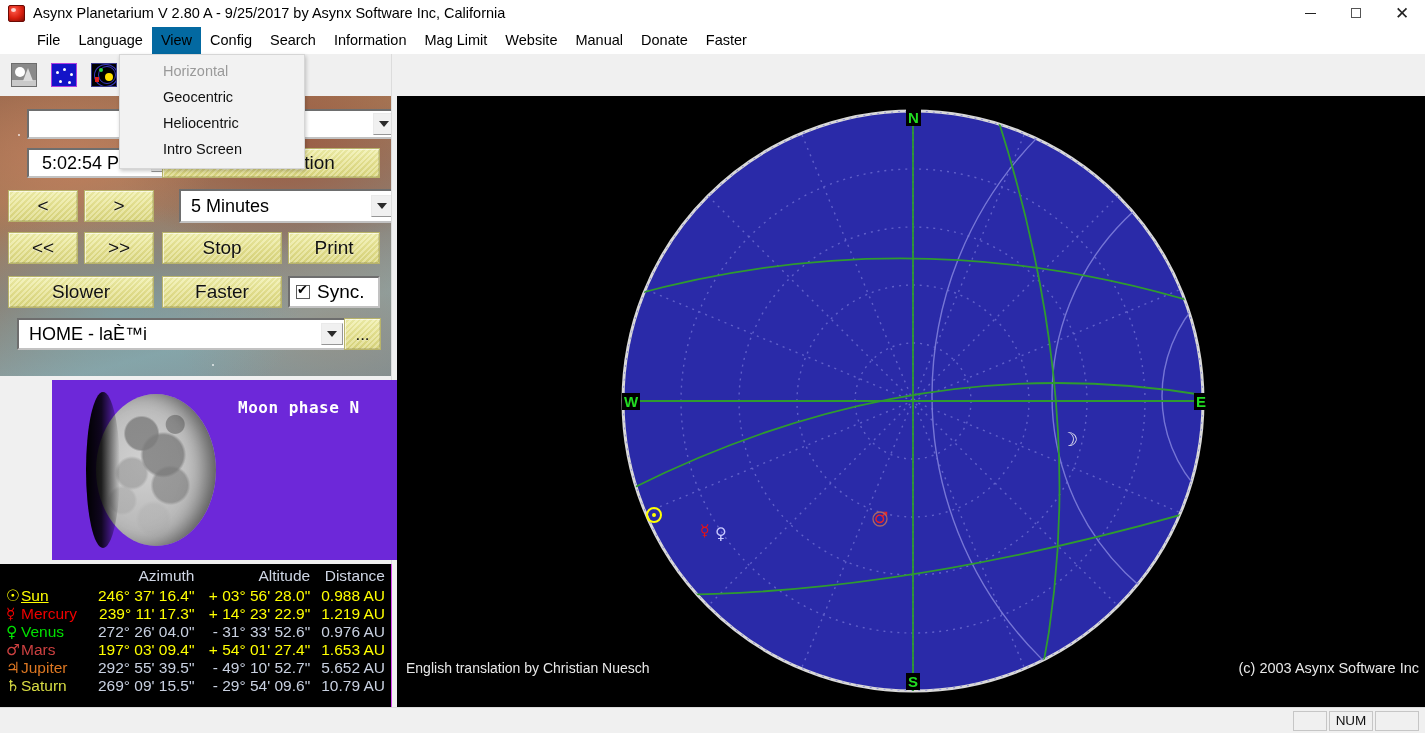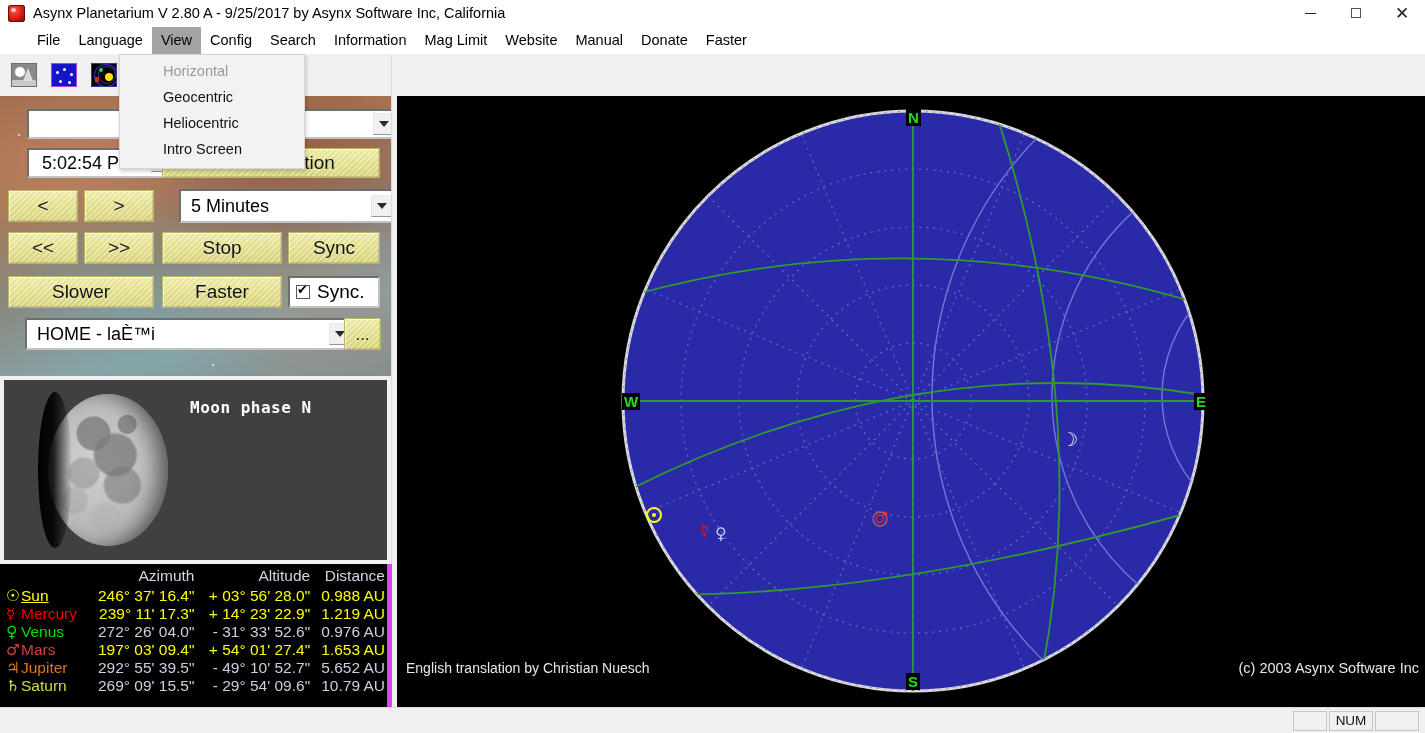--- a/index.html
+++ b/index.html
@@ -58,21 +58,21 @@
     display: flex; align-items: center;
     font-size: 14.5px;
     border-bottom: 1px solid #ffffff;
     z-index: 40;
     padding-left: 28px;
   }
   .menu-item {
     padding: 4px 9px; color: #000; white-space: nowrap; cursor: default;
     height: 27px; display: flex; align-items: center;
   }
-  .menu-item.active { background: #a3a3a3; }
+  .menu-item.active { background: #0369a1; }
 
   
   .dropdown {
     position: absolute;
     left: 119px; top: 54px;
     width: 186px;
     background: #f2f2f2;
     border: 1px solid #d6d6d6;
     box-shadow: 1px 2px 4px rgba(0,0,0,.22);
     padding: 3px 0 6px 0;
@@ -191,21 +191,21 @@
   }
 
   
   .moon-panel {
     position: absolute; left: 0; top: 376px;
     width: 392px; height: 188px;
     background: #f0f0f0; padding: 4px;
     border-right: 1px solid #dcdcdc;
   }
   .moon-inner {
-    width: 100%; height: 100%; background: #404040; position: relative; overflow: hidden;
+    width: 100%; height: 100%; background: #6d28d9; position: relative; overflow: hidden; margin-left: 48px;
   }
   .moon-img {
     position: absolute; left: 44px; top: 14px; width: 120px; height: 152px;
     border-radius: 50%;
     background:
       radial-gradient(circle at 66% 20%, rgba(130,130,130,.85) 0 9px, transparent 10px),
       radial-gradient(circle at 38% 26%, rgba(124,124,124,.8) 0 16px, transparent 18px),
       radial-gradient(circle at 56% 40%, rgba(120,120,120,.75) 0 20px, transparent 23px),
       radial-gradient(circle at 30% 52%, rgba(150,150,150,.6) 0 14px, transparent 17px),
       radial-gradient(circle at 62% 60%, rgba(128,128,128,.65) 0 17px, transparent 20px),
@@ -224,21 +224,21 @@
     color: #fff; font-size: 16px; font-weight: bold;
     font-family: "DejaVu Sans Mono", monospace;
     letter-spacing: .5px;
   }
 
   
   .data-panel {
     position: absolute; left: 0; top: 564px;
     width: 392px; height: 143px;
     background: #000; padding: 2px 0 0 2px;
-    border-right: 5px solid #d946ef;
+    border-right: 1px solid #d946ef;
     overflow: hidden;
   }
   table.sky { border-collapse: collapse; width: 388px; font-size: 15.5px;
     font-family: "Liberation Sans", sans-serif; }
   table.sky th {
     color: #cfd6e4; font-weight: normal; text-align: right; padding: 1px 5px 2px 0;
   }
   table.sky th.nm { text-align: left; }
   table.sky td { padding: 0px 5px 0px 0; white-space: nowrap; }
   table.sky td.nm { text-align: left; padding-left: 4px; }
@@ -378,30 +378,30 @@
     <div class="btn" style="left:84px;top:94px;width:70px;height:32px;">&gt;</div>
 
     <div class="fld" style="left:162px;top:93px;width:218px;height:34px;">
       <span class="txt">5 Minutes</span>
       <span class="combo-arrow"></span>
     </div>
 
     <div class="btn" style="left:8px;top:136px;width:70px;height:32px;">&lt;&lt;</div>
     <div class="btn" style="left:84px;top:136px;width:70px;height:32px;">&gt;&gt;</div>
     <div class="btn" style="left:162px;top:136px;width:120px;height:32px;">Stop</div>
-    <div class="btn" style="left:288px;top:136px;width:92px;height:32px;">Sync</div>
+    <div class="btn" style="left:288px;top:136px;width:92px;height:32px;">Print</div>
 
     <div class="btn" style="left:8px;top:180px;width:146px;height:32px;">Slower</div>
     <div class="btn" style="left:162px;top:180px;width:120px;height:32px;">Faster</div>
     <div class="chk-wrap" style="left:288px;top:180px;width:92px;height:32px;">
       <span class="chk"></span>
       <span>Sync.</span>
     </div>
 
-    <div class="fld" style="left:8px;top:222px;width:330px;height:32px;">
+    <div class="fld" style="left:0;top:222px;width:330px;height:32px;">
       <span class="txt">HOME - laÈ™i</span>
       <span class="combo-arrow"></span>
     </div>
     <div class="btn small" style="left:344px;top:222px;width:37px;height:32px;align-items:flex-end;padding-bottom:4px;">...</div>
   </div>
 
   <div class="moon-panel">
     <div class="moon-inner">
       <div class="moon-img"></div>
       <div class="moon-label">Moon phase  N</div>

